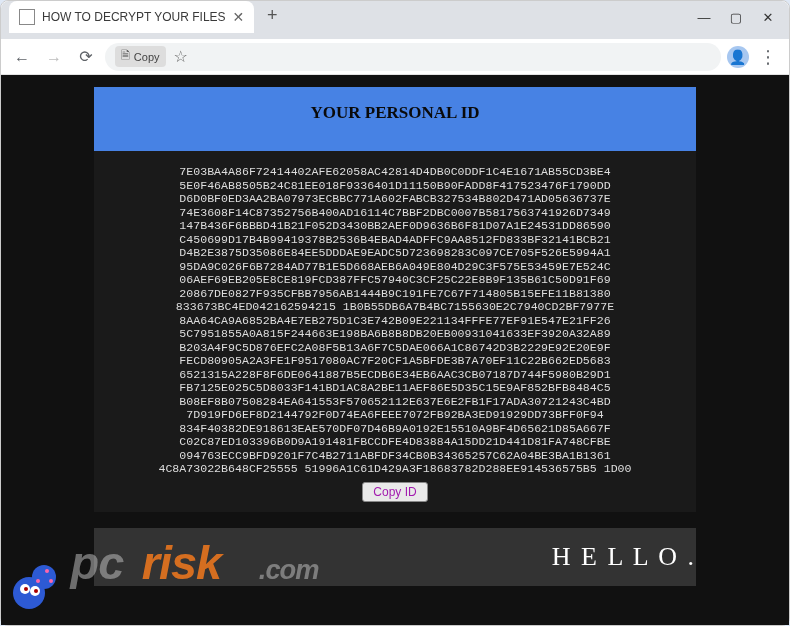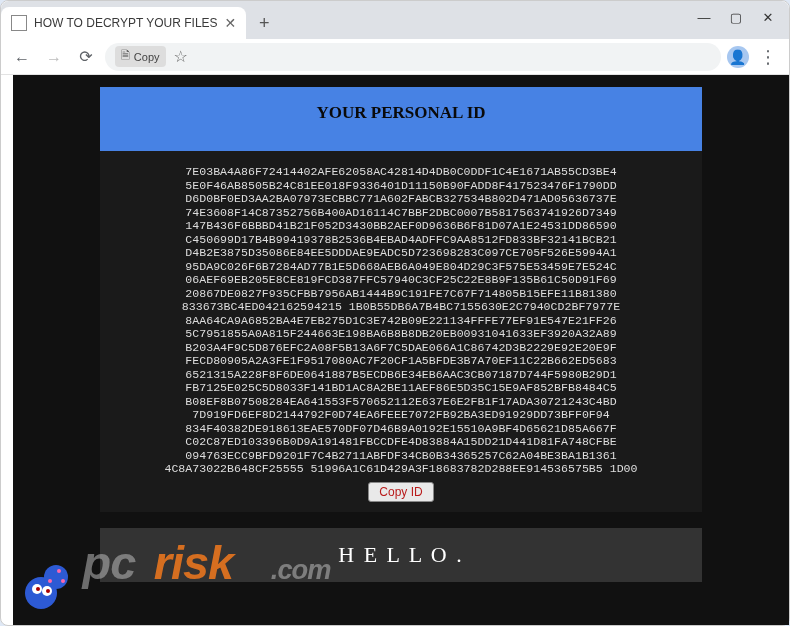--- a/index.html
+++ b/index.html
@@ -20,22 +20,22 @@
       border-radius: 8px;
       display: flex;
       flex-direction: column;
       position: relative;
       box-shadow: 0 0 0 8px rgba(72,132,221,0.15);
     }
     .tab-strip {
       height: 38px;
       background: #dee1e6;
       display: flex;
-      align-items: flex-end;
-      padding-left: 0;
+      align-items: flex-start;
+      padding-left: 8px;
       border-radius: 8px 8px 0 0;
       position: relative;
     }
     .tab {
       height: 32px;
       background: #fff;
       border-radius: 8px 8px 0 0;
       display: flex;
       align-items: center;
       padding: 0 10px 0 10px;
@@ -143,21 +143,20 @@
       width: 26px; height: 26px;
       display: flex; align-items: center; justify-content: center;
       font-size: 18px; color: #5f6368; cursor: pointer;
     }
     
     .viewport {
       flex: 1;
       position: relative;
       overflow: hidden;
       display: flex;
-      margin-left: 12px;
     }
     .page-scroll {
       flex: 1;
       overflow-y: scroll;
       background: #111;
       position: relative;
     }
     .page-scroll::-webkit-scrollbar { width: 16px; }
     .page-scroll::-webkit-scrollbar-track { background: #f0f0f0; }
     .page-scroll::-webkit-scrollbar-thumb { background: #c2c2c2; border-radius: 2px; }
@@ -192,30 +191,30 @@
     }
     .copy-btn {
       margin-top: 6px;
       background: #e9e9e9;
       border: 1px solid #888;
       border-radius: 3px;
       padding: 2px 10px;
       font-size: 12px;
       font-family: Arial, sans-serif;
       cursor: pointer;
-      color: #b91c1c;
+      color: #a21caf;
     }
     .hello-block {
       margin-top: 16px;
       width: 602px;
       background: #333;
       color: #fff;
       font-family: "Times New Roman", serif;
-      font-size: 22px;
-      text-align: center;
+      font-size: 26px;
+      text-align: right;
       padding: 14px 0;
       letter-spacing: 2px;
     }
     
     .watermark {
       position: absolute;
       left: 16px;
       bottom: 16px;
       width: 390px;
       pointer-events: none;

